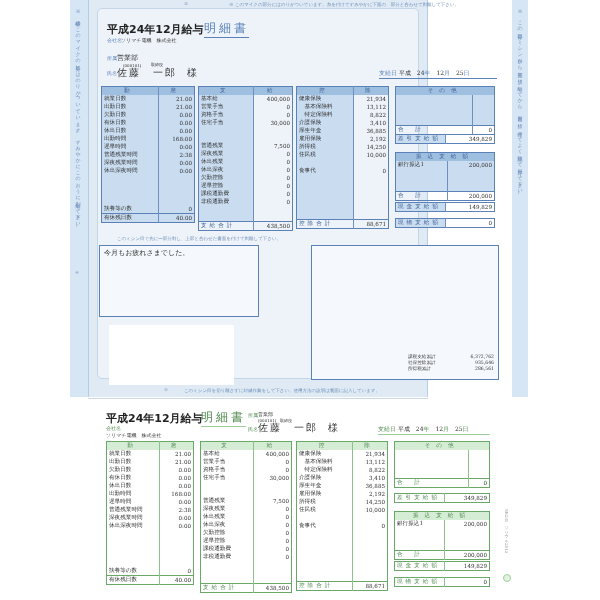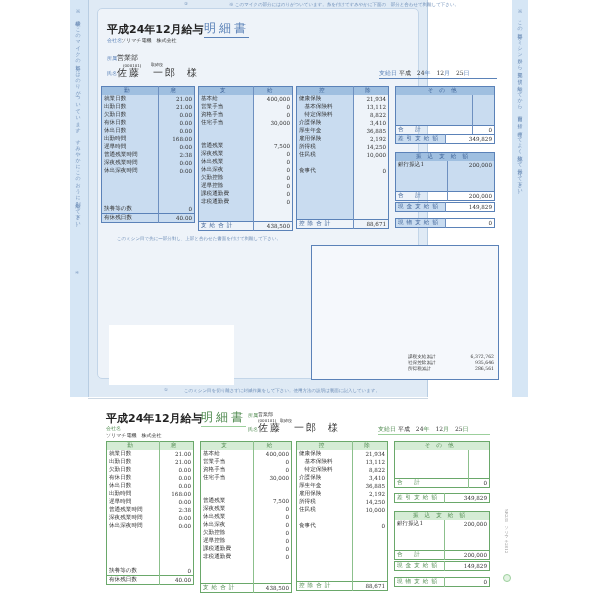--- a/index.html
+++ b/index.html
@@ -338,20 +338,23 @@
     <tbody>
         <tr>
           <td class="col tot shade" style="width:50px">現物支給額</td>
           <td class="v">0</td>
         </tr>
   </tbody>
     </table>
 
   <div class="note" style="top:236px;left:28px;">このミシン目で先に一部分剥し、上部と合わせた書面を付けて剥離して下さい。</div>
 
+  <div class="box msg" style="left:10px;top:245px;width:160px;height:72px;">
+    <span>今月もお疲れさまでした。</span>
+  </div>
   <div class="photo" style="left:20px;top:325px;width:125px;height:60px;"></div>
 
   <div class="box" style="left:222px;top:245px;width:188px;height:135px;">
     <div class="cum" style="left:96px;top:108px;">
       <div>
           <span>課税支給累計</span>
           <span>6,372,762</span>
         </div>
       <div>
           <span>社保控除累計</span>

